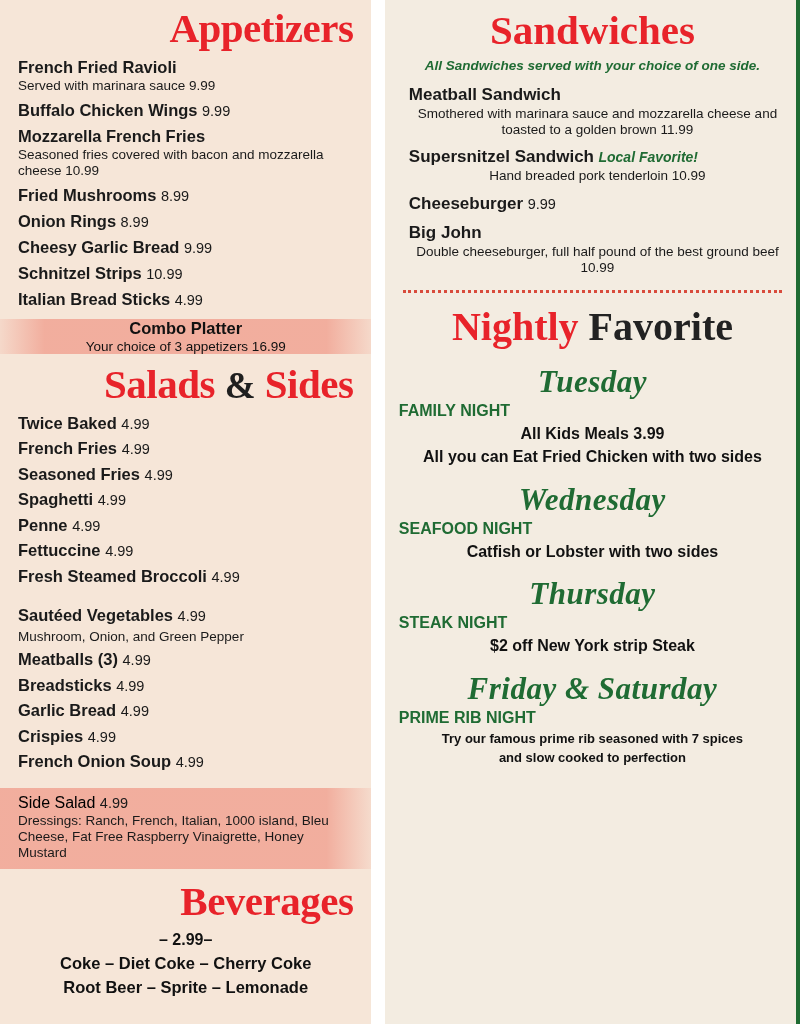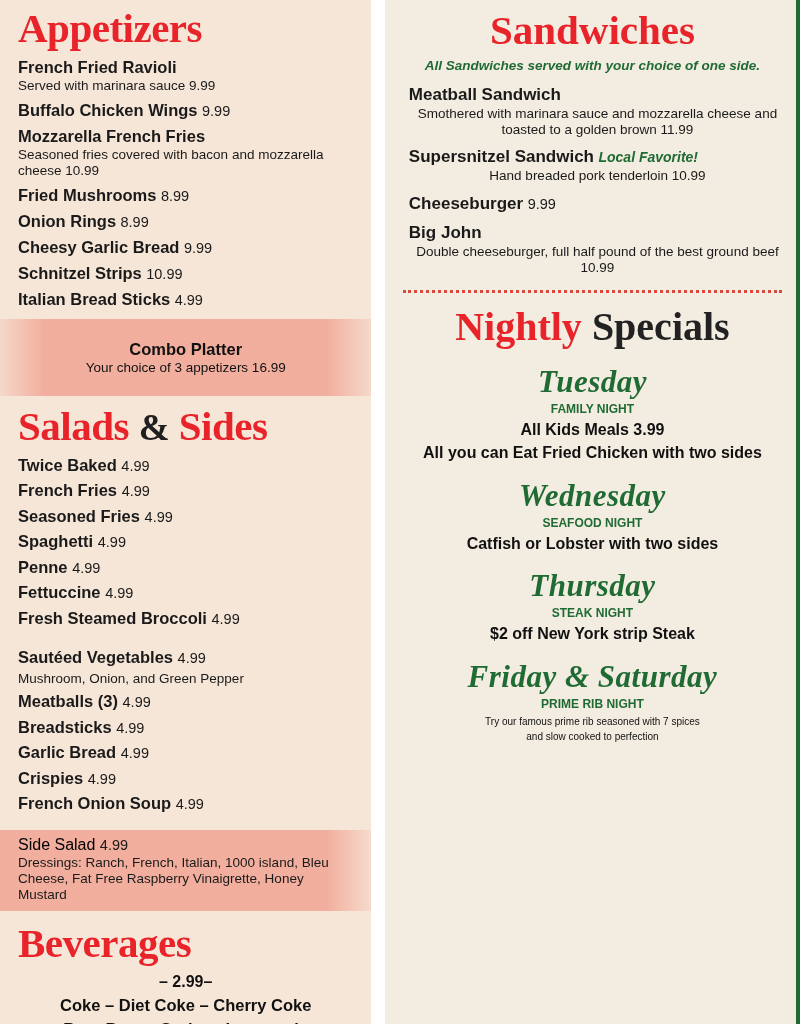--- a/index.html
+++ b/index.html
@@ -49,21 +49,21 @@
     height: 1024px;
     background: #1f6b33;
   }
 
   
   h1.section {
     font-family: "Liberation Serif", serif;
     color: #e8232a;
     font-size: 41px;
     font-weight: bold;
-    text-align: left;
+    text-align: right;
     margin: 4px 0 6px 0;
     letter-spacing: -0.5px;
   }
   h1.section .amp {
     color: #1f1f1f;
     font-size: 37px;
   }
   .item-title {
     font-weight: bold;
     font-size: 16.5px;
@@ -81,21 +81,21 @@
     font-size: 13.5px;
     color: #1a1a1a;
     line-height: 1.18;
     margin: 1px 0 0 0;
   }
   .item-block { margin-bottom: 7px; }
 
   
   .band {
     background: linear-gradient(to right, rgba(240,140,120,0.15), rgba(238,128,110,0.55) 12%, rgba(238,128,110,0.55) 88%, rgba(240,140,120,0.15));
-    padding: 21px 10px;
+    padding: 0 10px;
     margin: 10px -18px 6px -18px;
     text-align: center;
   }
   .band .bt {
     font-weight: bold;
     font-size: 16.5px;
     color: #111;
   }
   .band .bd {
     font-size: 13.5px;
@@ -211,37 +211,37 @@
     font-family: "Liberation Serif", serif;
     font-style: italic;
     font-weight: bold;
     font-size: 31px;
     color: #1f6b33;
     text-align: center;
     margin: 14px 0 2px 0;
     letter-spacing: 0.5px;
   }
   .day-sub {
-    text-align: center;
+    text-align: left;
     color: #1f6b33;
     font-weight: bold;
-    font-size: 12px;
+    font-size: 16px;
     margin-bottom: 4px;
   }
   .day-line {
     text-align: center;
     font-weight: bold;
     font-size: 16px;
     color: #111;
     line-height: 1.3;
     margin-bottom: 2px;
   }
   .day-line.small {
-    font-size: 10px;
-    font-weight: normal;
+    font-size: 13px;
+    font-weight: bold;
     text-align: center;
   }
 </style>
 </head>
 <body>
 
 <div class="page">
 
   <div class="col-left">
 
@@ -398,21 +398,21 @@
 
     <div class="sand-item">
       <div class="sand-title">Big John</div>
       <div class="sand-desc">Double cheeseburger, full half pound of the best ground beef  10.99</div>
     </div>
 
     <div class="dotted"></div>
 
     <h1 class="nightly">
       <span class="red">Nightly</span>
-      <span>Specials</span>
+      <span>Favorite</span>
     </h1>
 
     <div>
       <div class="day">Tuesday</div>
       <div class="day-sub">FAMILY NIGHT</div>
       <div class="day-line">All Kids Meals 3.99</div>
       <div class="day-line">All you can Eat Fried Chicken with two sides</div>
     </div>
 
     <div>

